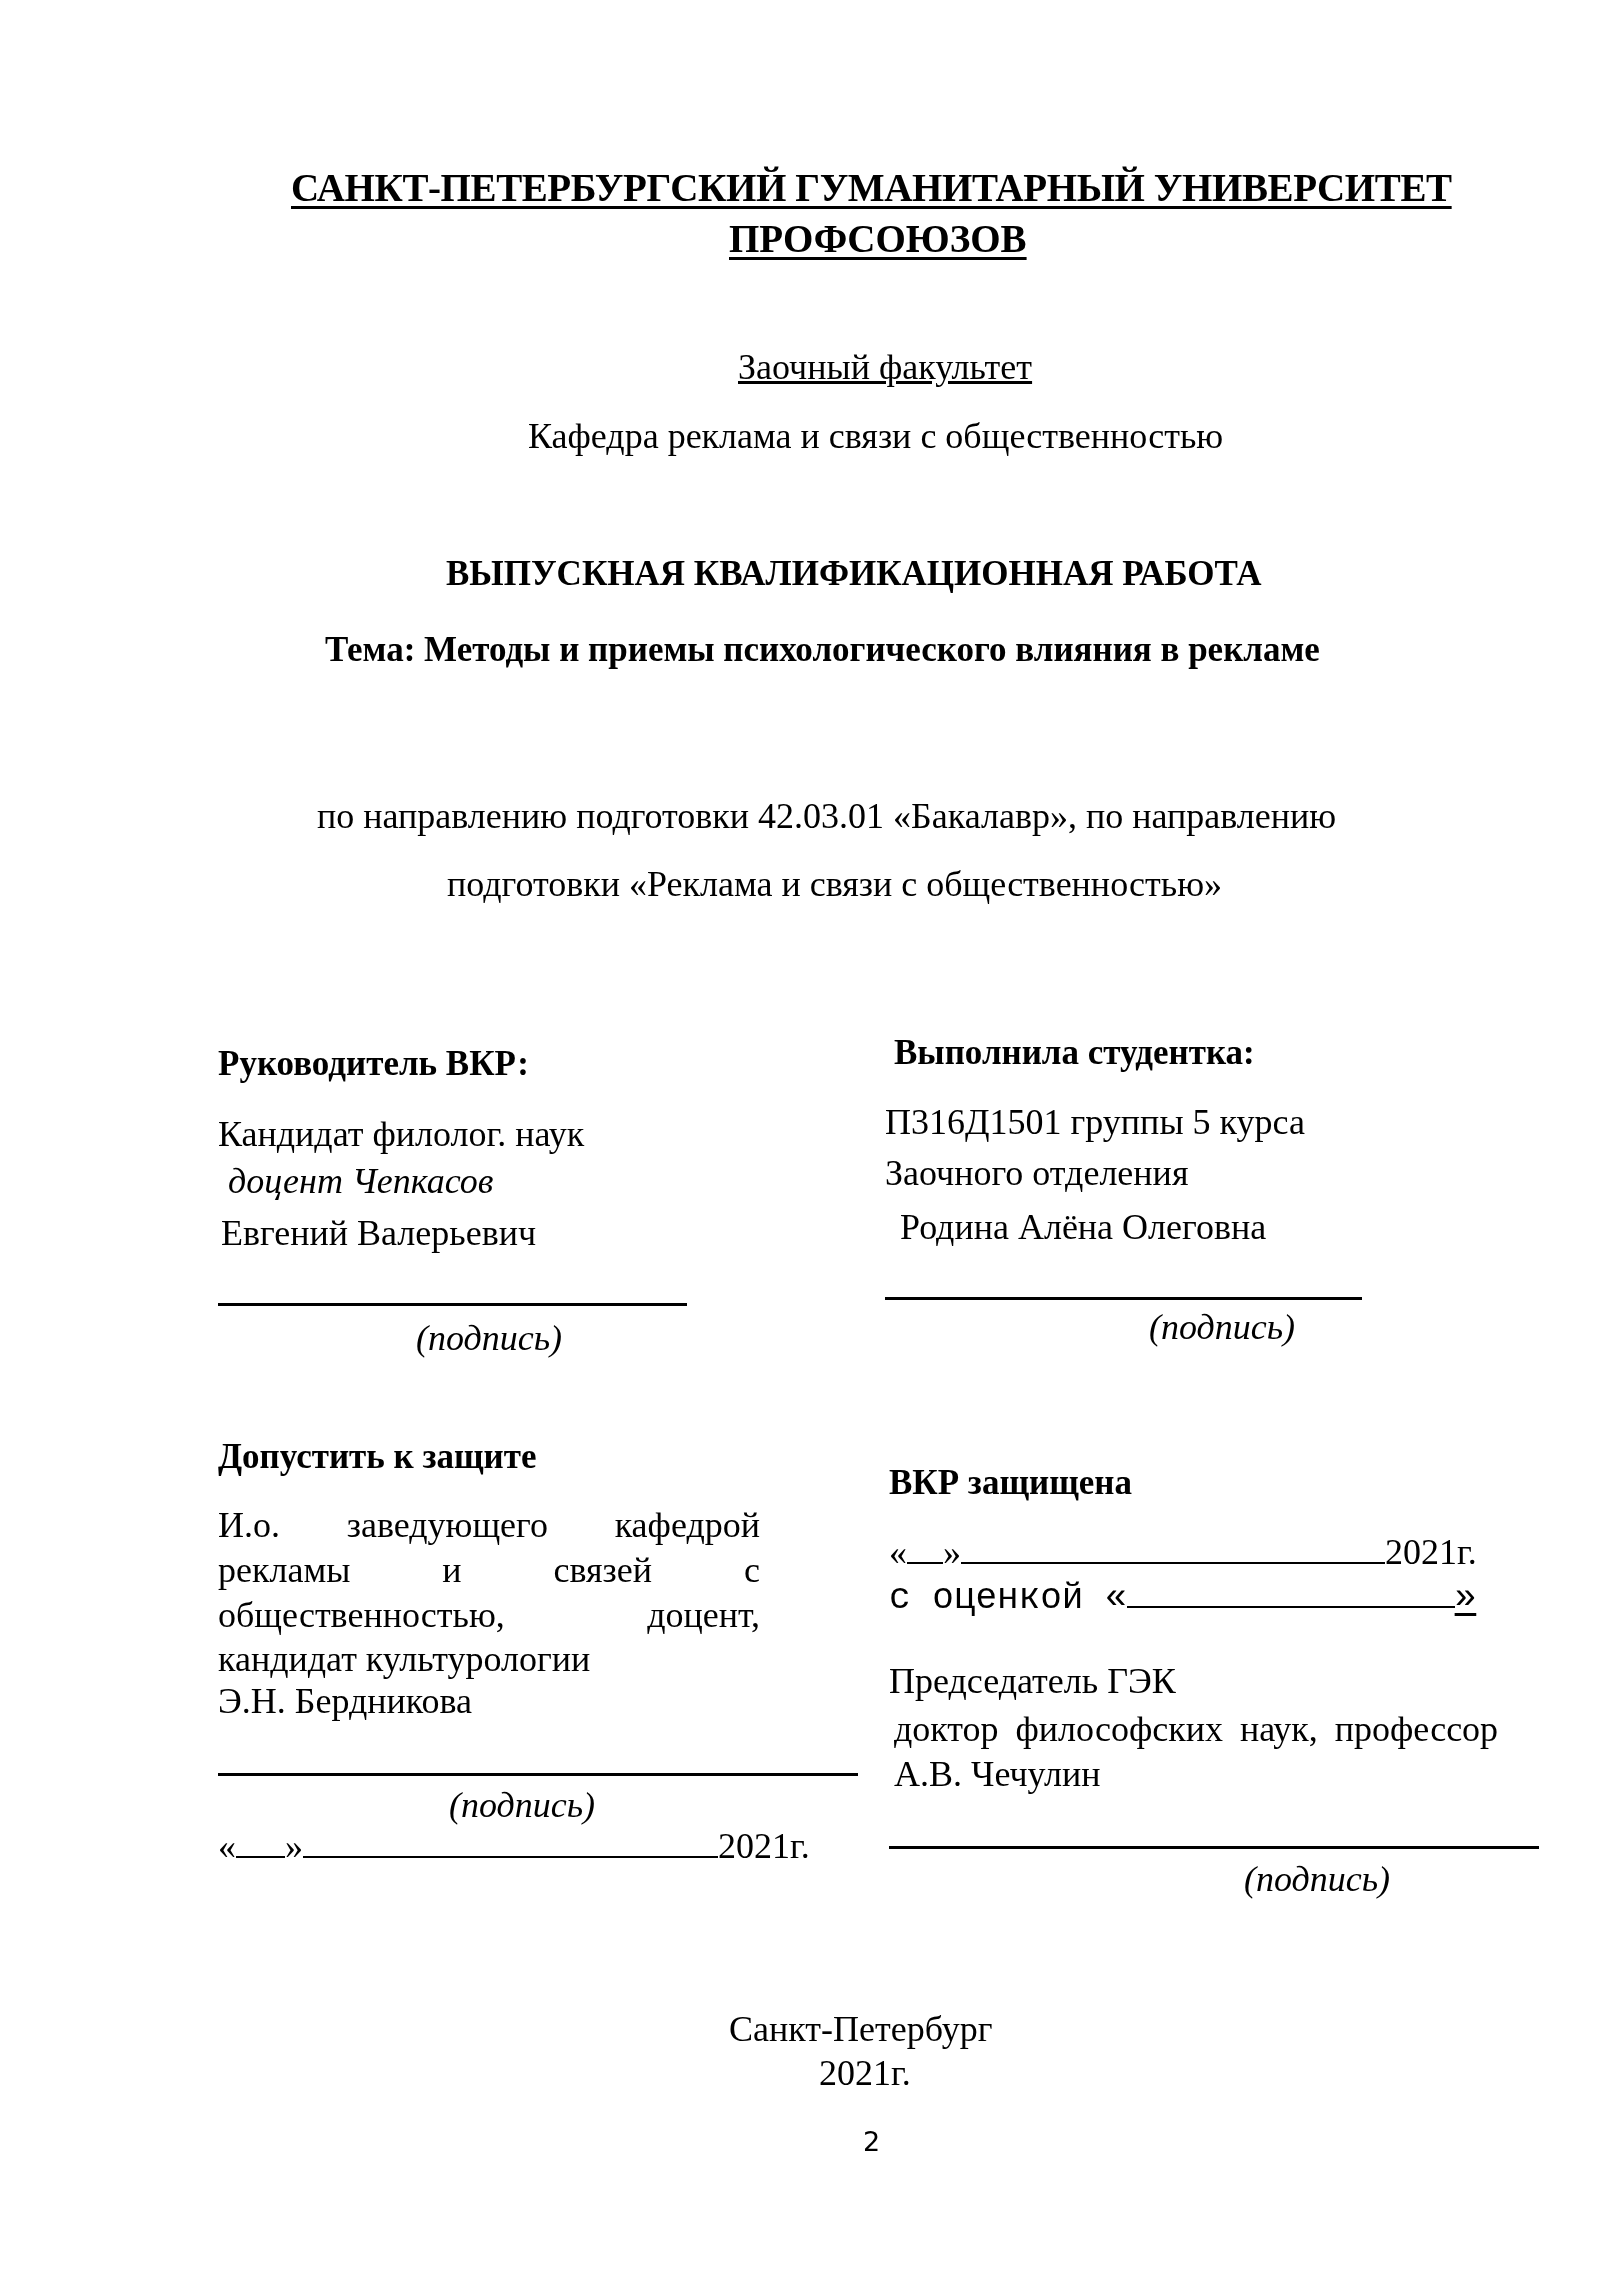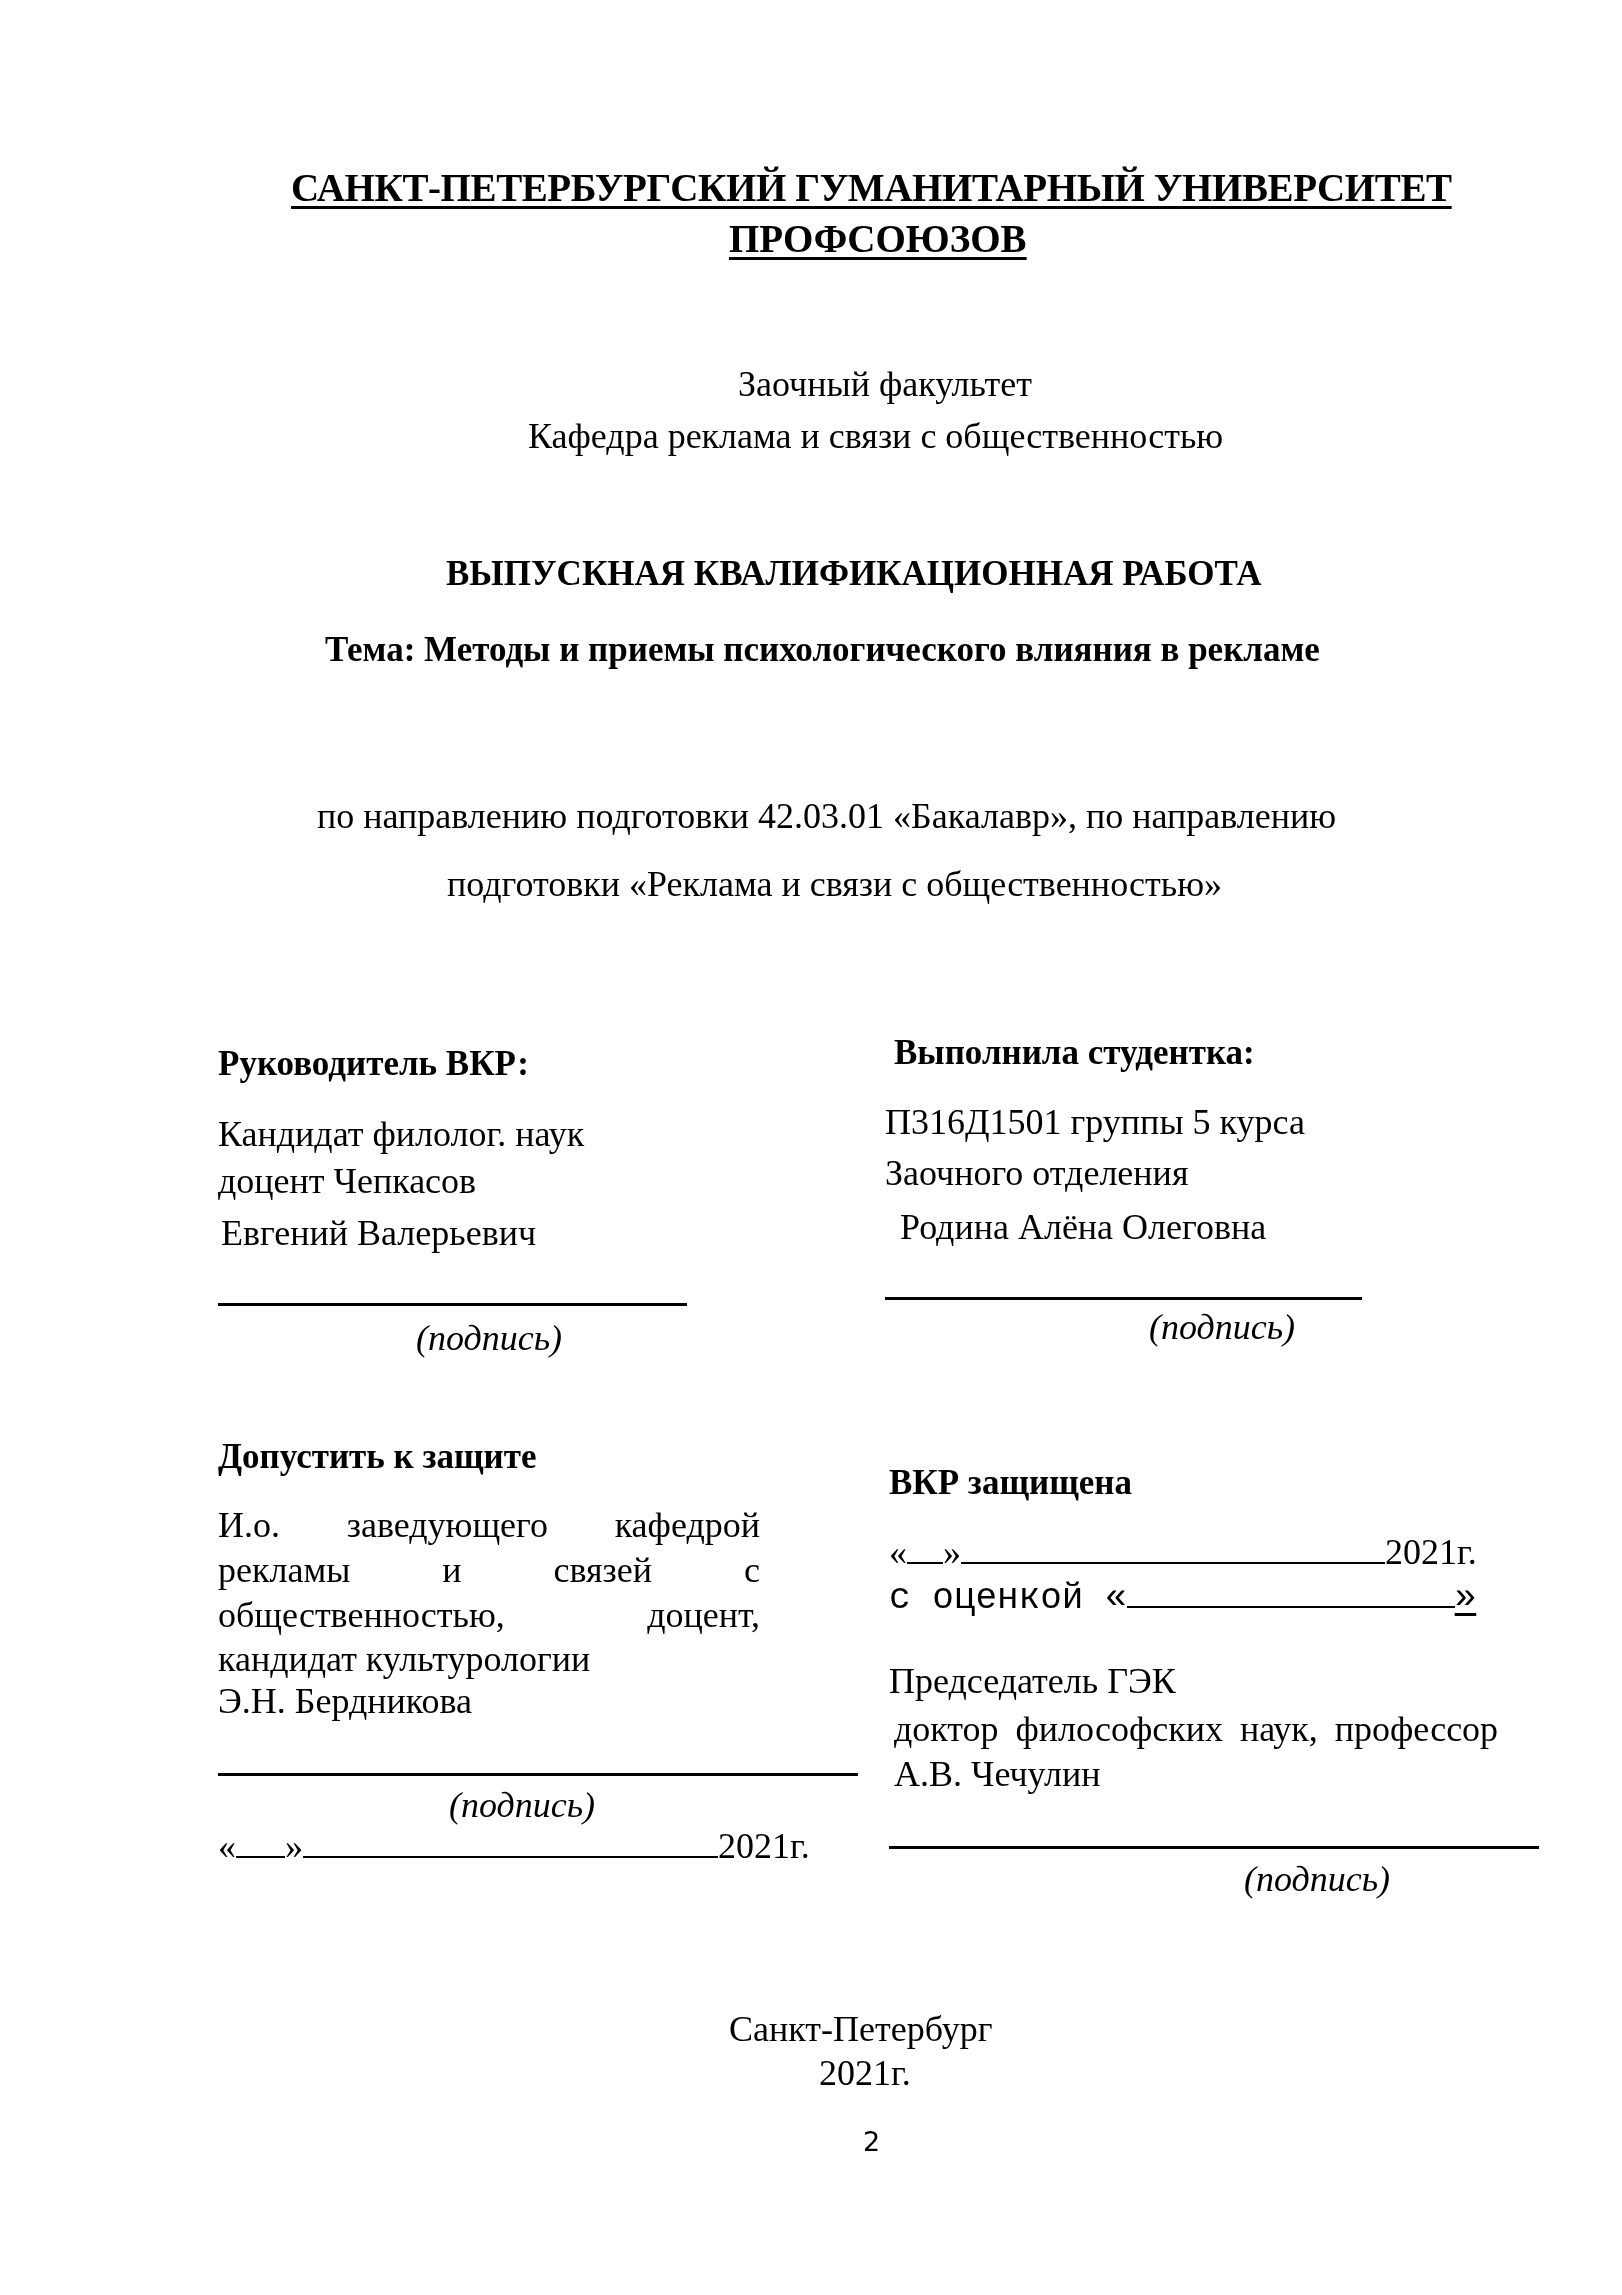--- a/index.html
+++ b/index.html
@@ -15,33 +15,33 @@
   .blank { display: inline-block; border-bottom: 2.4px solid #000; height: 30px; vertical-align: baseline; }
   .justify-line { display: flex; justify-content: space-between; width: 542px; }
   .pagenum { font-family: "DejaVu Sans", "Liberation Sans", sans-serif; font-size: 27px; }
 </style>
 </head>
 <body>
 
 <div class="abs serif bold uline" style="left:291px; top:165px; font-size:39px; letter-spacing:-0.4px;">САНКТ-ПЕТЕРБУРГСКИЙ ГУМАНИТАРНЫЙ УНИВЕРСИТЕТ</div>
 <div class="abs serif bold uline" style="left:729px; top:216px; font-size:39px;">ПРОФСОЮЗОВ</div>
 
-<div class="abs serif body-text" style="left:738px; top:366px;">Заочный факультет</div>
+<div class="abs serif body-text" style="left:738px; top:349px;text-decoration:underline;">Заочный факультет</div>
 <div class="abs serif body-text" style="left:528px; top:418px;">Кафедра реклама и связи с общественностью</div>
 
 <div class="abs serif bold" style="left:446px; top:554px; font-size:35px;">ВЫПУСКНАЯ КВАЛИФИКАЦИОННАЯ РАБОТА</div>
 <div class="abs serif bold" style="left:325px; top:630px; font-size:35px;">Тема: Методы и приемы психологического влияния в рекламе</div>
 
 <div class="abs serif body-text" style="left:317px; top:798px;">по направлению подготовки 42.03.01 «Бакалавр», по направлению</div>
 <div class="abs serif body-text" style="left:447px; top:866px;">подготовки «Реклама и связи с общественностью»</div>
 
 <div>
   <div class="abs serif bold" style="left:218px; top:1044px; font-size:35px;">Руководитель ВКР:</div>
   <div class="abs serif body-text" style="left:218px; top:1116px;">Кандидат филолог. наук</div>
-  <div class="abs serif body-text" style="left:218px; top:1163px;">доцент Чепкасов</div>
+  <div class="abs serif body-text" style="left:228px; top:1163px;font-style:italic;">доцент Чепкасов</div>
   <div class="abs serif body-text" style="left:221px; top:1215px;">Евгений Валерьевич</div>
   <div class="sigline" style="left:218px; top:1303px; width:469px;"></div>
   <div class="abs serif ital body-text" style="left:416px; top:1320px;">(подпись)</div>
 </div>
 
 <div>
   <div class="abs serif bold" style="left:885px; top:1033px; font-size:35px;margin-left:9px;">Выполнила студентка:</div>
   <div class="abs serif body-text" style="left:885px; top:1104px;">П316Д1501 группы 5 курса</div>
   <div class="abs serif body-text" style="left:885px; top:1155px;">Заочного отделения</div>
   <div class="abs serif body-text" style="left:888px; top:1209px;margin-left:12px;">Родина Алёна Олеговна</div>

